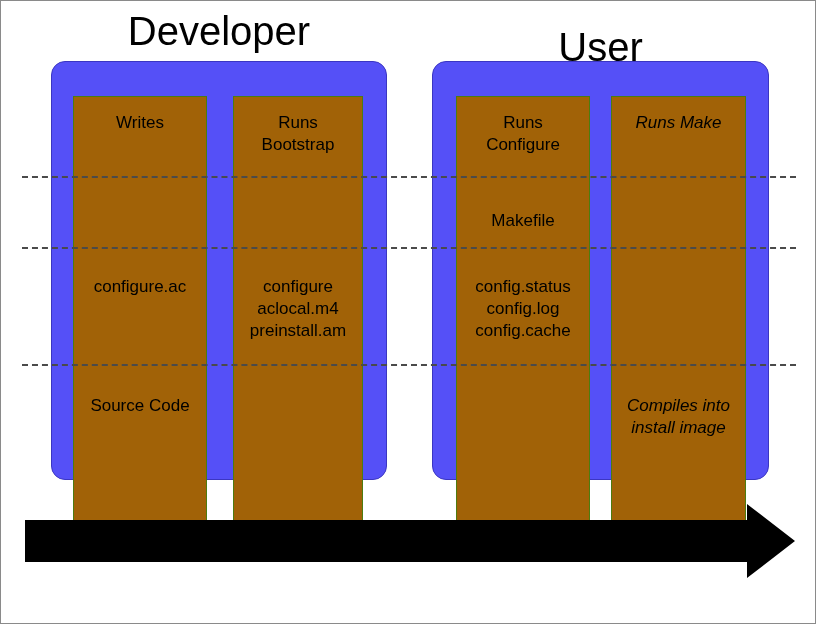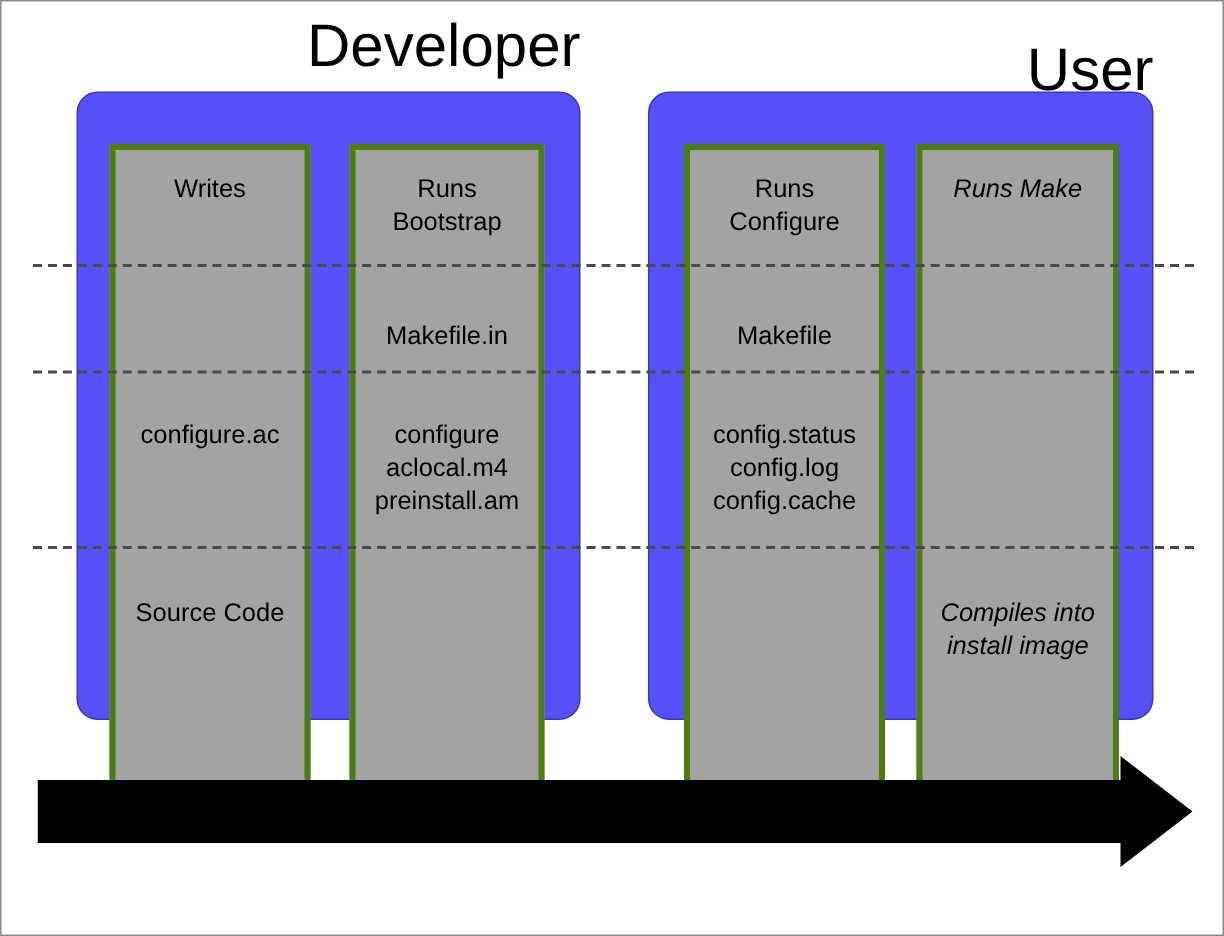--- a/index.html
+++ b/index.html
@@ -16,21 +16,21 @@
     height: 624px;
     background: #ffffff;
     border: 1px solid #8a8a8a;
     box-sizing: border-box;
     overflow: hidden;
   }
 
   
   .group-title {
     position: absolute;
-    text-align: right;
+    text-align: center;
     font-size: 40px;
     line-height: 44px;
     color: #000000;
     white-space: nowrap;
   }
   #title-developer { left: 50px;  top: 8px;  width: 336px; }
   #title-user      { left: 431px; top: 8px;  width: 337px; margin-top: 16px; }
 
   
   .group-box {
@@ -41,22 +41,22 @@
     box-sizing: border-box;
   }
   #group-box-developer { left: 50px;  top: 60px; width: 336px; height: 419px; }
   #group-box-user      { left: 431px; top: 60px; width: 337px; height: 419px; }
 
   
   .column {
     position: absolute;
     top: 95px;
     height: 450px;
-    background: #a3a3a3;
-    border: 4px solid #4d7c0f;
+    background: #a16207;
+    border: 1px solid #4d7c0f;
     box-sizing: border-box;
   }
   #column-writes        { left: 72px;  width: 134px; }
   #column-bootstrap     { left: 232px; width: 130px; }
   #column-configure     { left: 455px; width: 134px; }
   #column-make          { left: 610px; width: 135px; font-style: italic; }
 
   
   .cell {
     position: absolute;
@@ -115,21 +115,20 @@
   <div class="group-box" id="group-box-user"></div>
 
   <div class="column" id="column-writes">
     <div class="cell row-1 pad-top-1">Writes</div>
     <div class="cell row-4 pad-top-4">Source Code</div>
     <div class="cell row-3 pad-top-3">configure.ac</div>
   </div>
 
   <div class="column" id="column-bootstrap">
     <div class="cell row-1 pad-top-1">Runs<br>Bootstrap</div>
-    <div class="cell row-2 pad-top-2">Makefile.in</div>
     <div class="cell row-3 pad-top-3">configure<br>aclocal.m4<br>preinstall.am</div>
     <div class="cell row-4 pad-top-4"></div>
   </div>
 
   <div class="column" id="column-configure">
     <div class="cell row-1 pad-top-1">Runs<br>Configure</div>
     <div class="cell row-3 pad-top-3">config.status<br>config.log<br>config.cache</div>
     <div class="cell row-2 pad-top-2">Makefile</div>
     <div class="cell row-4 pad-top-4"></div>
   </div>

